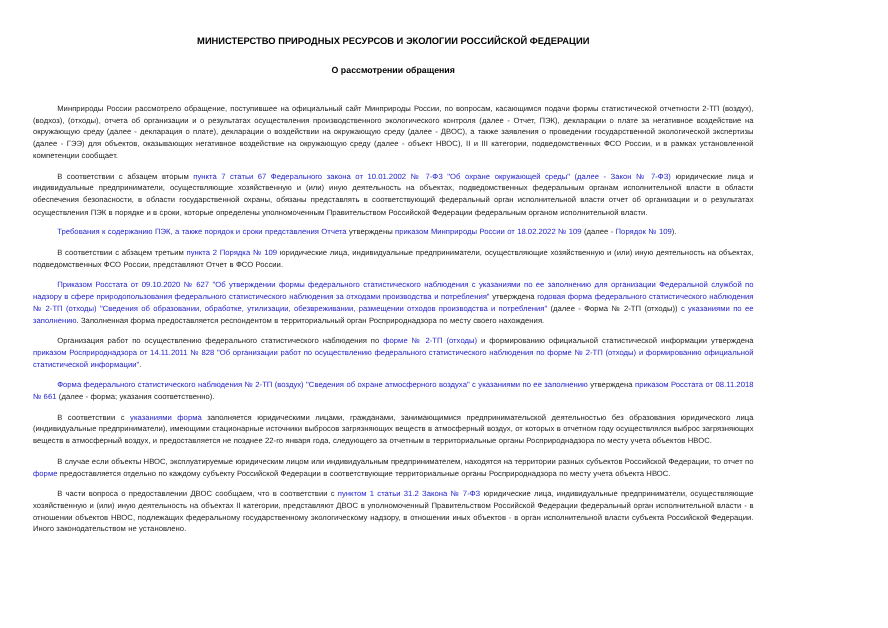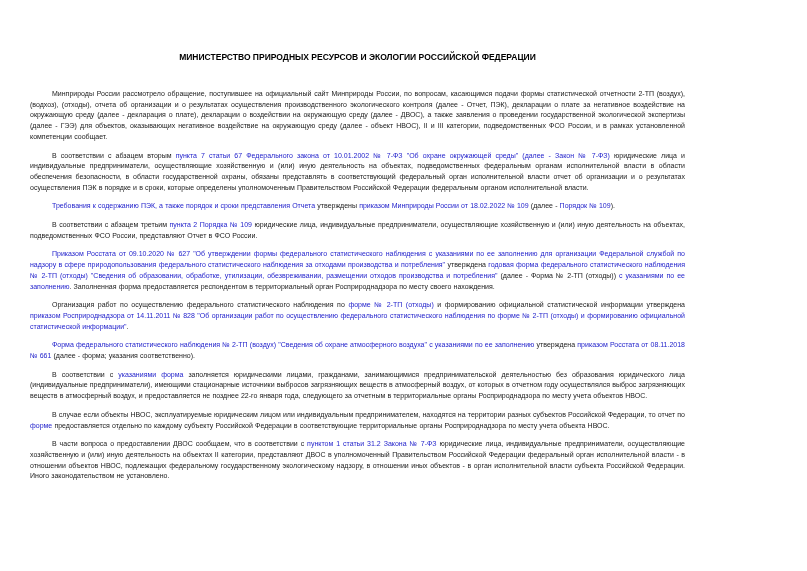--- a/index.html
+++ b/index.html
@@ -11,21 +11,20 @@
     width: 807px;
     height: 571px;
     overflow: hidden;
     font-family: "Liberation Sans", sans-serif;
     color: #1a1a1a;
   }
   .doc {
     padding: 33px 29px 0 30px;
     box-sizing: border-box;
     width: 714px;
-    margin-top: 20px;
   }
   .doc-header { text-align: center; }
   .hline {
     font-weight: bold;
     color: #000000;
   }
   .hline.ministry   { font-size: 8.5px; line-height: 9px; margin: 0 0 0 0; }
   .hline.doc-type   { font-size: 8.5px; line-height: 9px; margin-top: 15px; }
   .hline.date-line  { font-size: 8px;   line-height: 9px; margin-top: 14px; }
   .hline.subject    { font-size: 8px;   line-height: 9px; margin-top: 17px; }
@@ -47,20 +46,21 @@
   .doc-body .plain {
     color: #1a1a1a;
   }
 </style>
 </head>
 <body>
 
 <div class="doc">
   <div class="doc-header">
     <div class="hline ministry">МИНИСТЕРСТВО ПРИРОДНЫХ РЕСУРСОВ И ЭКОЛОГИИ РОССИЙСКОЙ ФЕДЕРАЦИИ</div>
+    <div class="hline subject">О рассмотрении обращения</div>
   </div>
   <div class="doc-body" id="doc-body">
       <p><span class="plain">Минприроды России рассмотрело обращение, поступившее на официальный сайт Минприроды России, по вопросам, касающимся подачи формы статистической отчетности 2-ТП (воздух), (водхоз), (отходы), отчета об организации и о результатах осуществления производственного экологического контроля (далее - Отчет, ПЭК), декларации о плате за негативное воздействие на окружающую среду (далее - декларация о плате), декларации о воздействии на окружающую среду (далее - ДВОС), а также заявления о проведении государственной экологической экспертизы (далее - ГЭЭ) для объектов, оказывающих негативное воздействие на окружающую среду (далее - объект НВОС), II и III категории, подведомственных ФСО России, и в рамках установленной компетенции сообщает.</span></p>
       <p><span class="plain">В соответствии с абзацем вторым </span><span class="link">пункта 7 статьи 67 Федерального закона от 10.01.2002 № 7-ФЗ "Об охране окружающей среды" (далее - Закон № 7-ФЗ)</span><span class="plain"> юридические лица и индивидуальные предприниматели, осуществляющие хозяйственную и (или) иную деятельность на объектах, подведомственных федеральным органам исполнительной власти в области обеспечения безопасности, в области государственной охраны, обязаны представлять в соответствующий федеральный орган исполнительной власти отчет об организации и о результатах осуществления ПЭК в порядке и в сроки, которые определены уполномоченным Правительством Российской Федерации федеральным органом исполнительной власти.</span></p>
       <p><span class="link">Требования к содержанию ПЭК, а также порядок и сроки представления Отчета</span><span class="plain"> утверждены </span><span class="link">приказом Минприроды России от 18.02.2022 № 109</span><span class="plain"> (далее - </span><span class="link">Порядок № 109</span><span class="plain">).</span></p>
       <p><span class="plain">В соответствии с абзацем третьим </span><span class="link">пункта 2 Порядка № 109</span><span class="plain"> юридические лица, индивидуальные предприниматели, осуществляющие хозяйственную и (или) иную деятельность на объектах, подведомственных ФСО России, представляют Отчет в ФСО России.</span></p>
       <p><span class="link">Приказом Росстата от 09.10.2020 № 627 "Об утверждении формы федерального статистического наблюдения с указаниями по ее заполнению для организации Федеральной службой по надзору в сфере природопользования федерального статистического наблюдения за отходами производства и потребления"</span><span class="plain"> утверждена </span><span class="link">годовая форма федерального статистического наблюдения № 2-ТП (отходы) "Сведения об образовании, обработке, утилизации, обезвреживании, размещении отходов производства и потребления"</span><span class="plain"> (далее - Форма № 2-ТП (отходы)) </span><span class="link">с указаниями по ее заполнению</span><span class="plain">. Заполненная форма предоставляется респондентом в территориальный орган Росприроднадзора по месту своего нахождения.</span></p>
       <p><span class="plain">Организация работ по осуществлению федерального статистического наблюдения по </span><span class="link">форме № 2-ТП (отходы)</span><span class="plain"> и формированию официальной статистической информации утверждена </span><span class="link">приказом Росприроднадзора от 14.11.2011 № 828 "Об организации работ по осуществлению федерального статистического наблюдения по форме № 2-ТП (отходы) и формированию официальной статистической информации"</span><span class="plain">.</span></p>
       <p><span class="link">Форма федерального статистического наблюдения № 2-ТП (воздух) "Сведения об охране атмосферного воздуха" с указаниями по ее заполнению</span><span class="plain"> утверждена </span><span class="link">приказом Росстата от 08.11.2018 № 661</span><span class="plain"> (далее - форма; указания соответственно).</span></p>
       <p><span class="plain">В соответствии с </span><span class="link">указаниями форма</span><span class="plain"> заполняется юридическими лицами, гражданами, занимающимися предпринимательской деятельностью без образования юридического лица (индивидуальные предприниматели), имеющими стационарные источники выбросов загрязняющих веществ в атмосферный воздух, от которых в отчетном году осуществлялся выброс загрязняющих веществ в атмосферный воздух, и предоставляется не позднее 22-го января года, следующего за отчетным в территориальные органы Росприроднадзора по месту учета объектов НВОС.</span></p>

